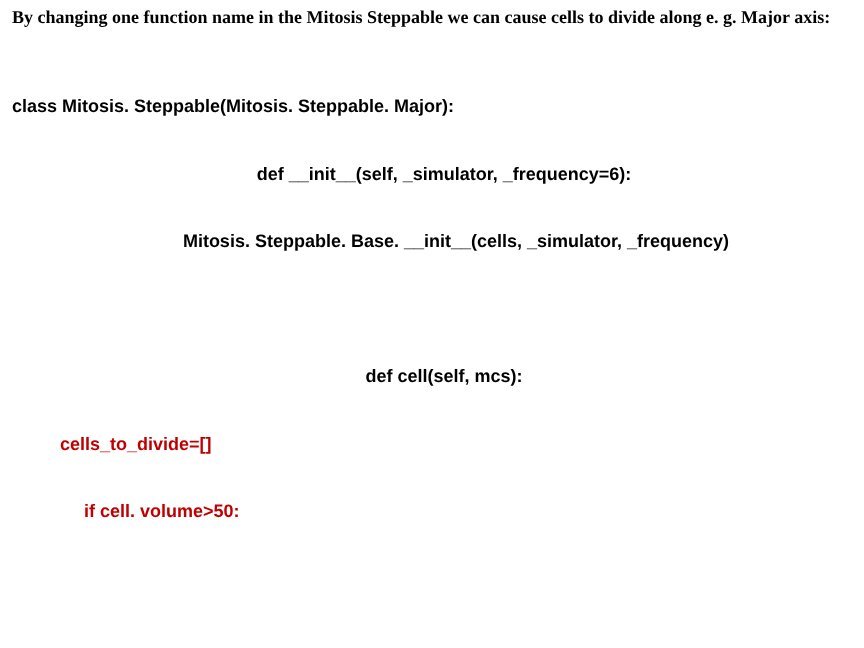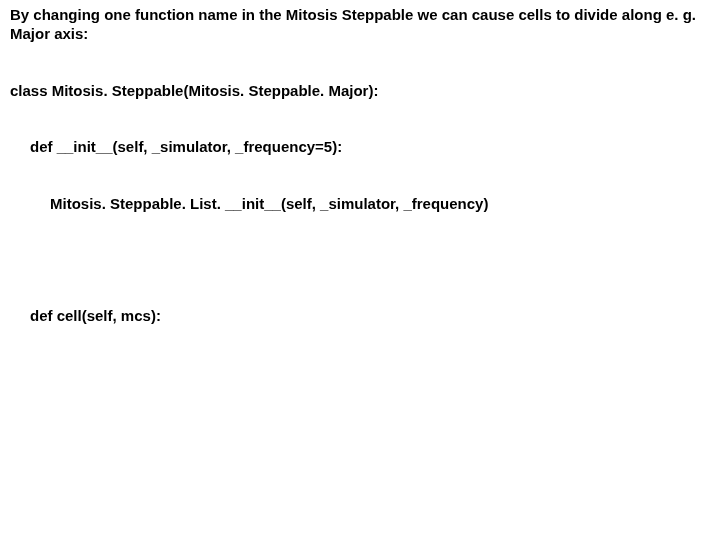--- a/index.html
+++ b/index.html
@@ -11,48 +11,51 @@
     font-family: Arial, Helvetica, sans-serif;
     font-size: 15px;
     line-height: 1.25;
     color: #000000;
   }
   .page {
     padding: 6px 10px 10px 10px;
   }
   .intro {
     font-weight: bold;
-    margin-bottom: 1px;
+    margin-bottom: 18px;
+    font-family: Liberation Serif, serif;
   }
   .code {
     font-weight: bold;
     white-space: pre;
     margin-bottom: 18px;
   }
   .code .line { display: block; }
   .step-body { color: #c00000; }
-  .black { color: #000000; }
+  .black { color: #000000; text-align: center; }
   .i0 { padding-left: 0px; }
   .i1 { padding-left: 20px; }
   .i2 { padding-left: 40px; }
   .i3 { padding-left: 60px; }
 </style>
 </head>
 <body>
 
 <div class="page">
 
   <div class="intro">By changing one function name in the Mitosis Steppable we can cause cells to divide along e. g. Major axis:</div>
 
   <div class="code">
     <span class="line i0"><span class="black">class Mitosis. Steppable(</span><span class="black">Mitosis. Steppable. Major</span><span class="black">):</span></span>
-    <span class="line i1 black">def __init__(self, _simulator, _frequency=5):</span>
-    <span class="line i2 black">Mitosis. Steppable. List. __init__(self, _simulator, _frequency)</span>
+    <span class="line i1 black">def __init__(self, _simulator, _frequency=6):</span>
+    <span class="line i2 black">Mitosis. Steppable. Base. __init__(cells, _simulator, _frequency)</span>
     <span class="line i0"> </span>
     <span class="line i1 black">def cell(self, mcs):</span>
+    <span class="line i2 step-body">cells_to_divide=[]</span>
+    <span class="line i3 step-body">if cell. volume&gt;50:</span>
     
     
     
     
     
     
   </div>
 
 </div>
 

